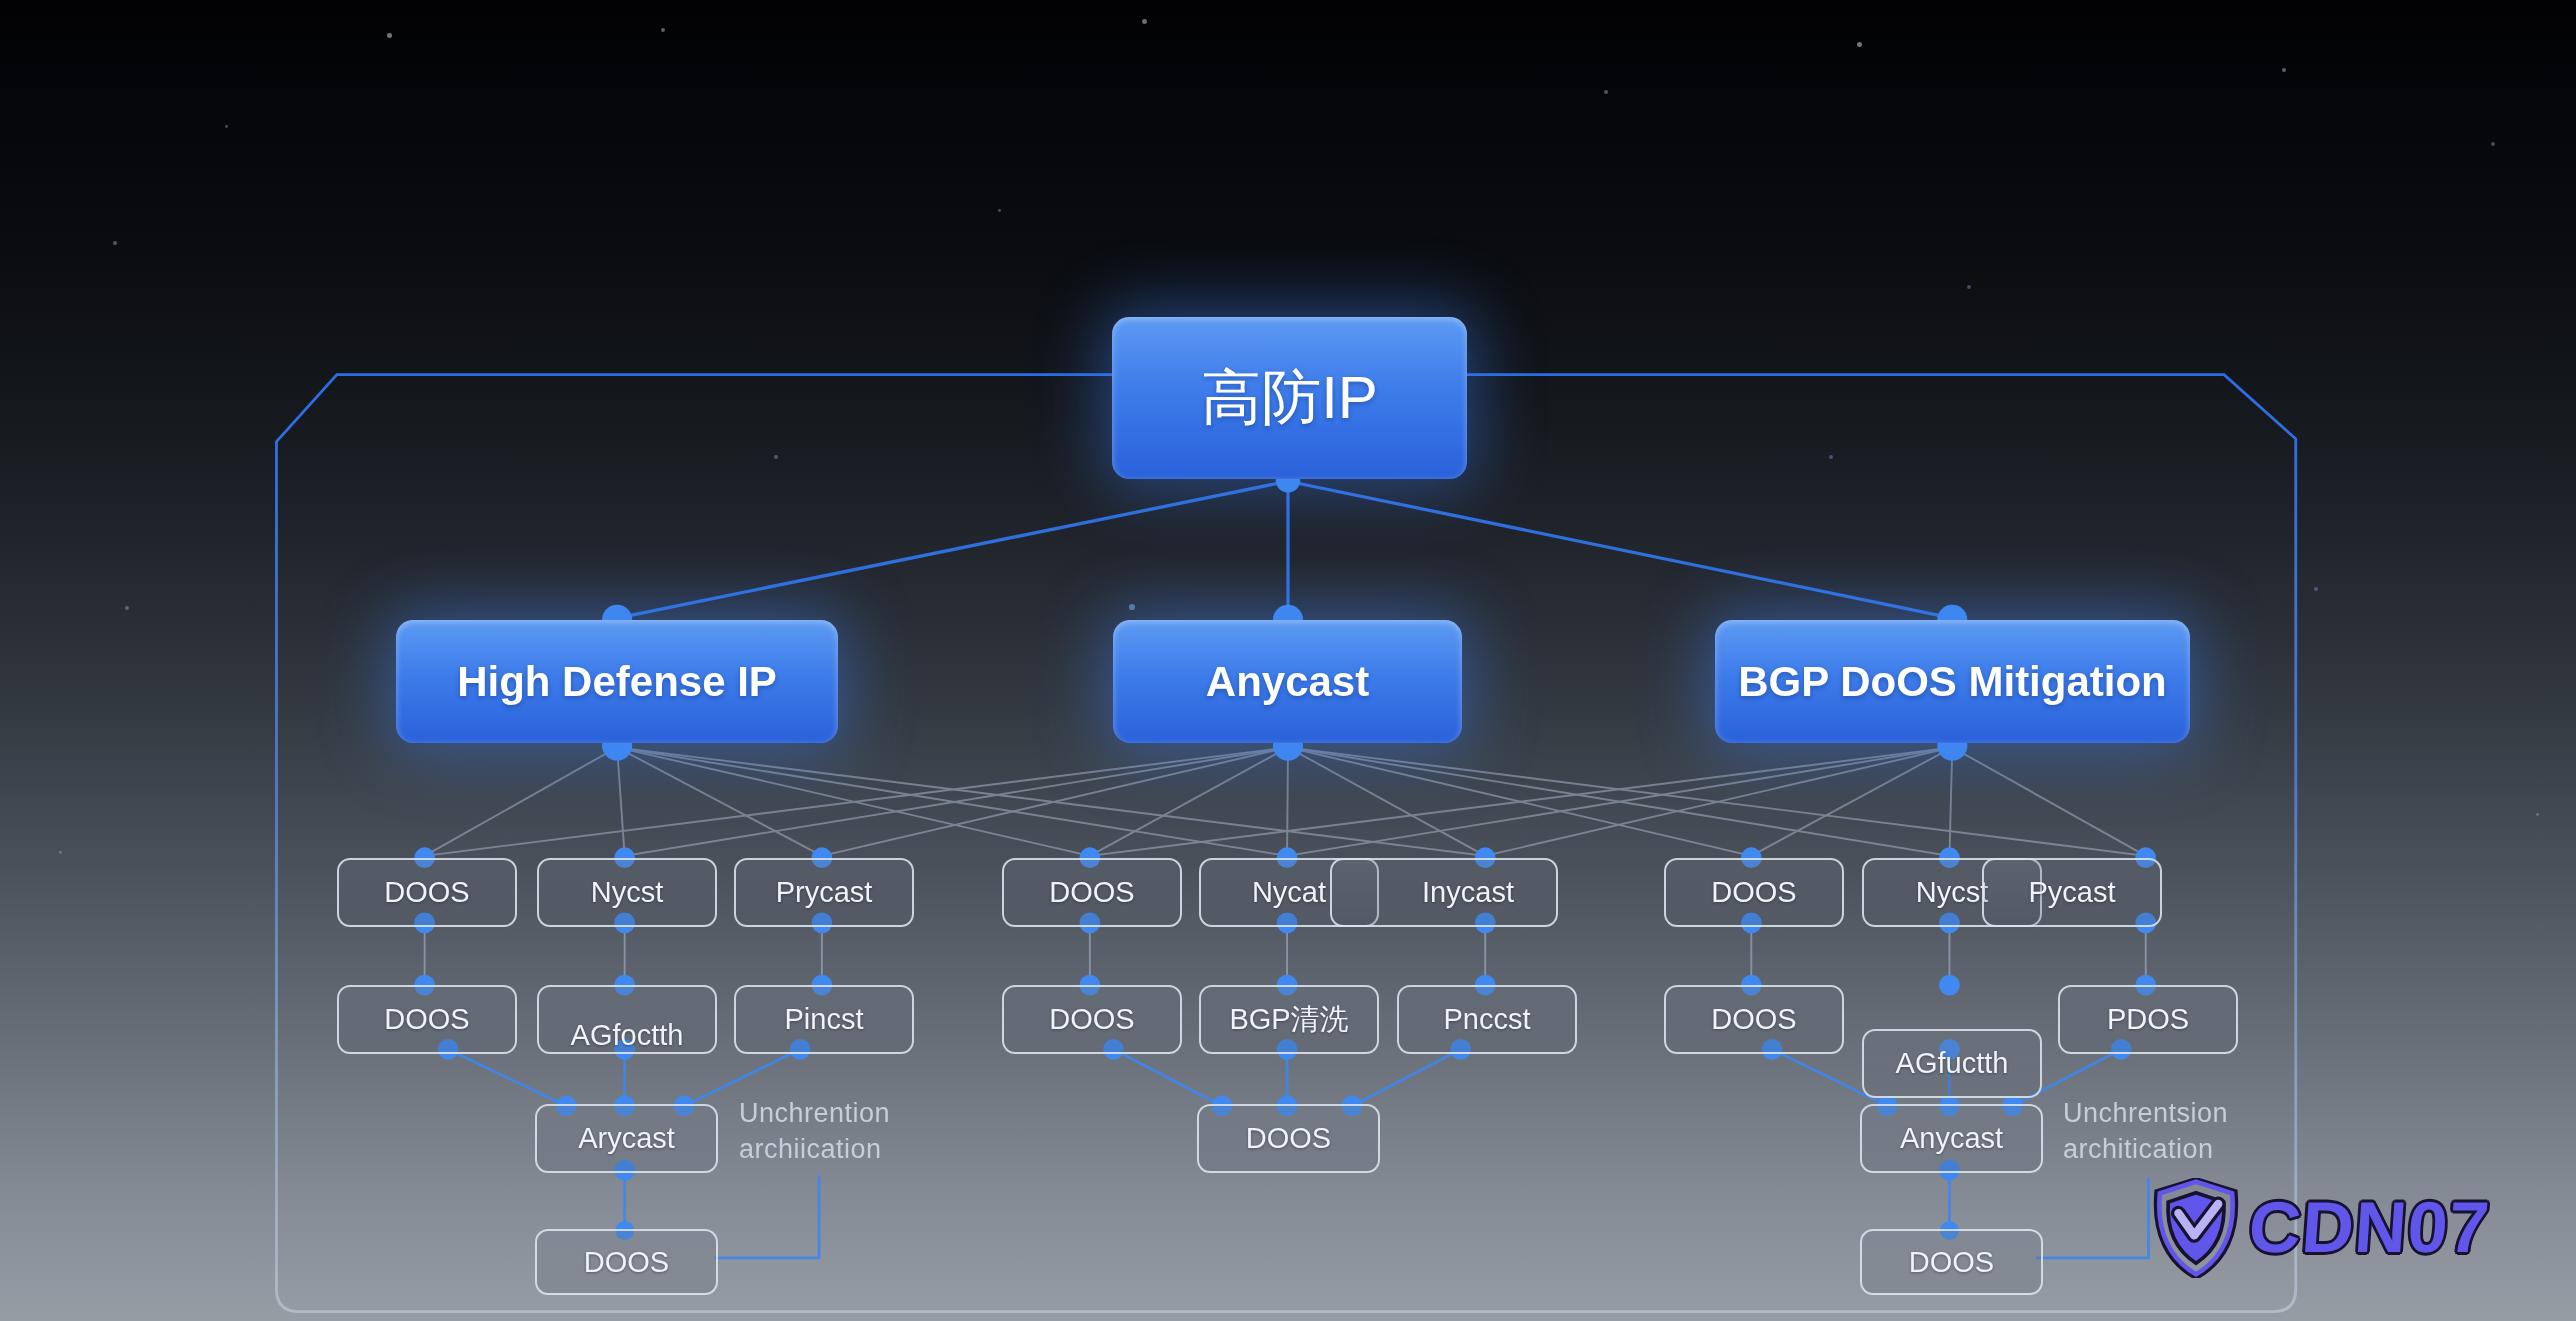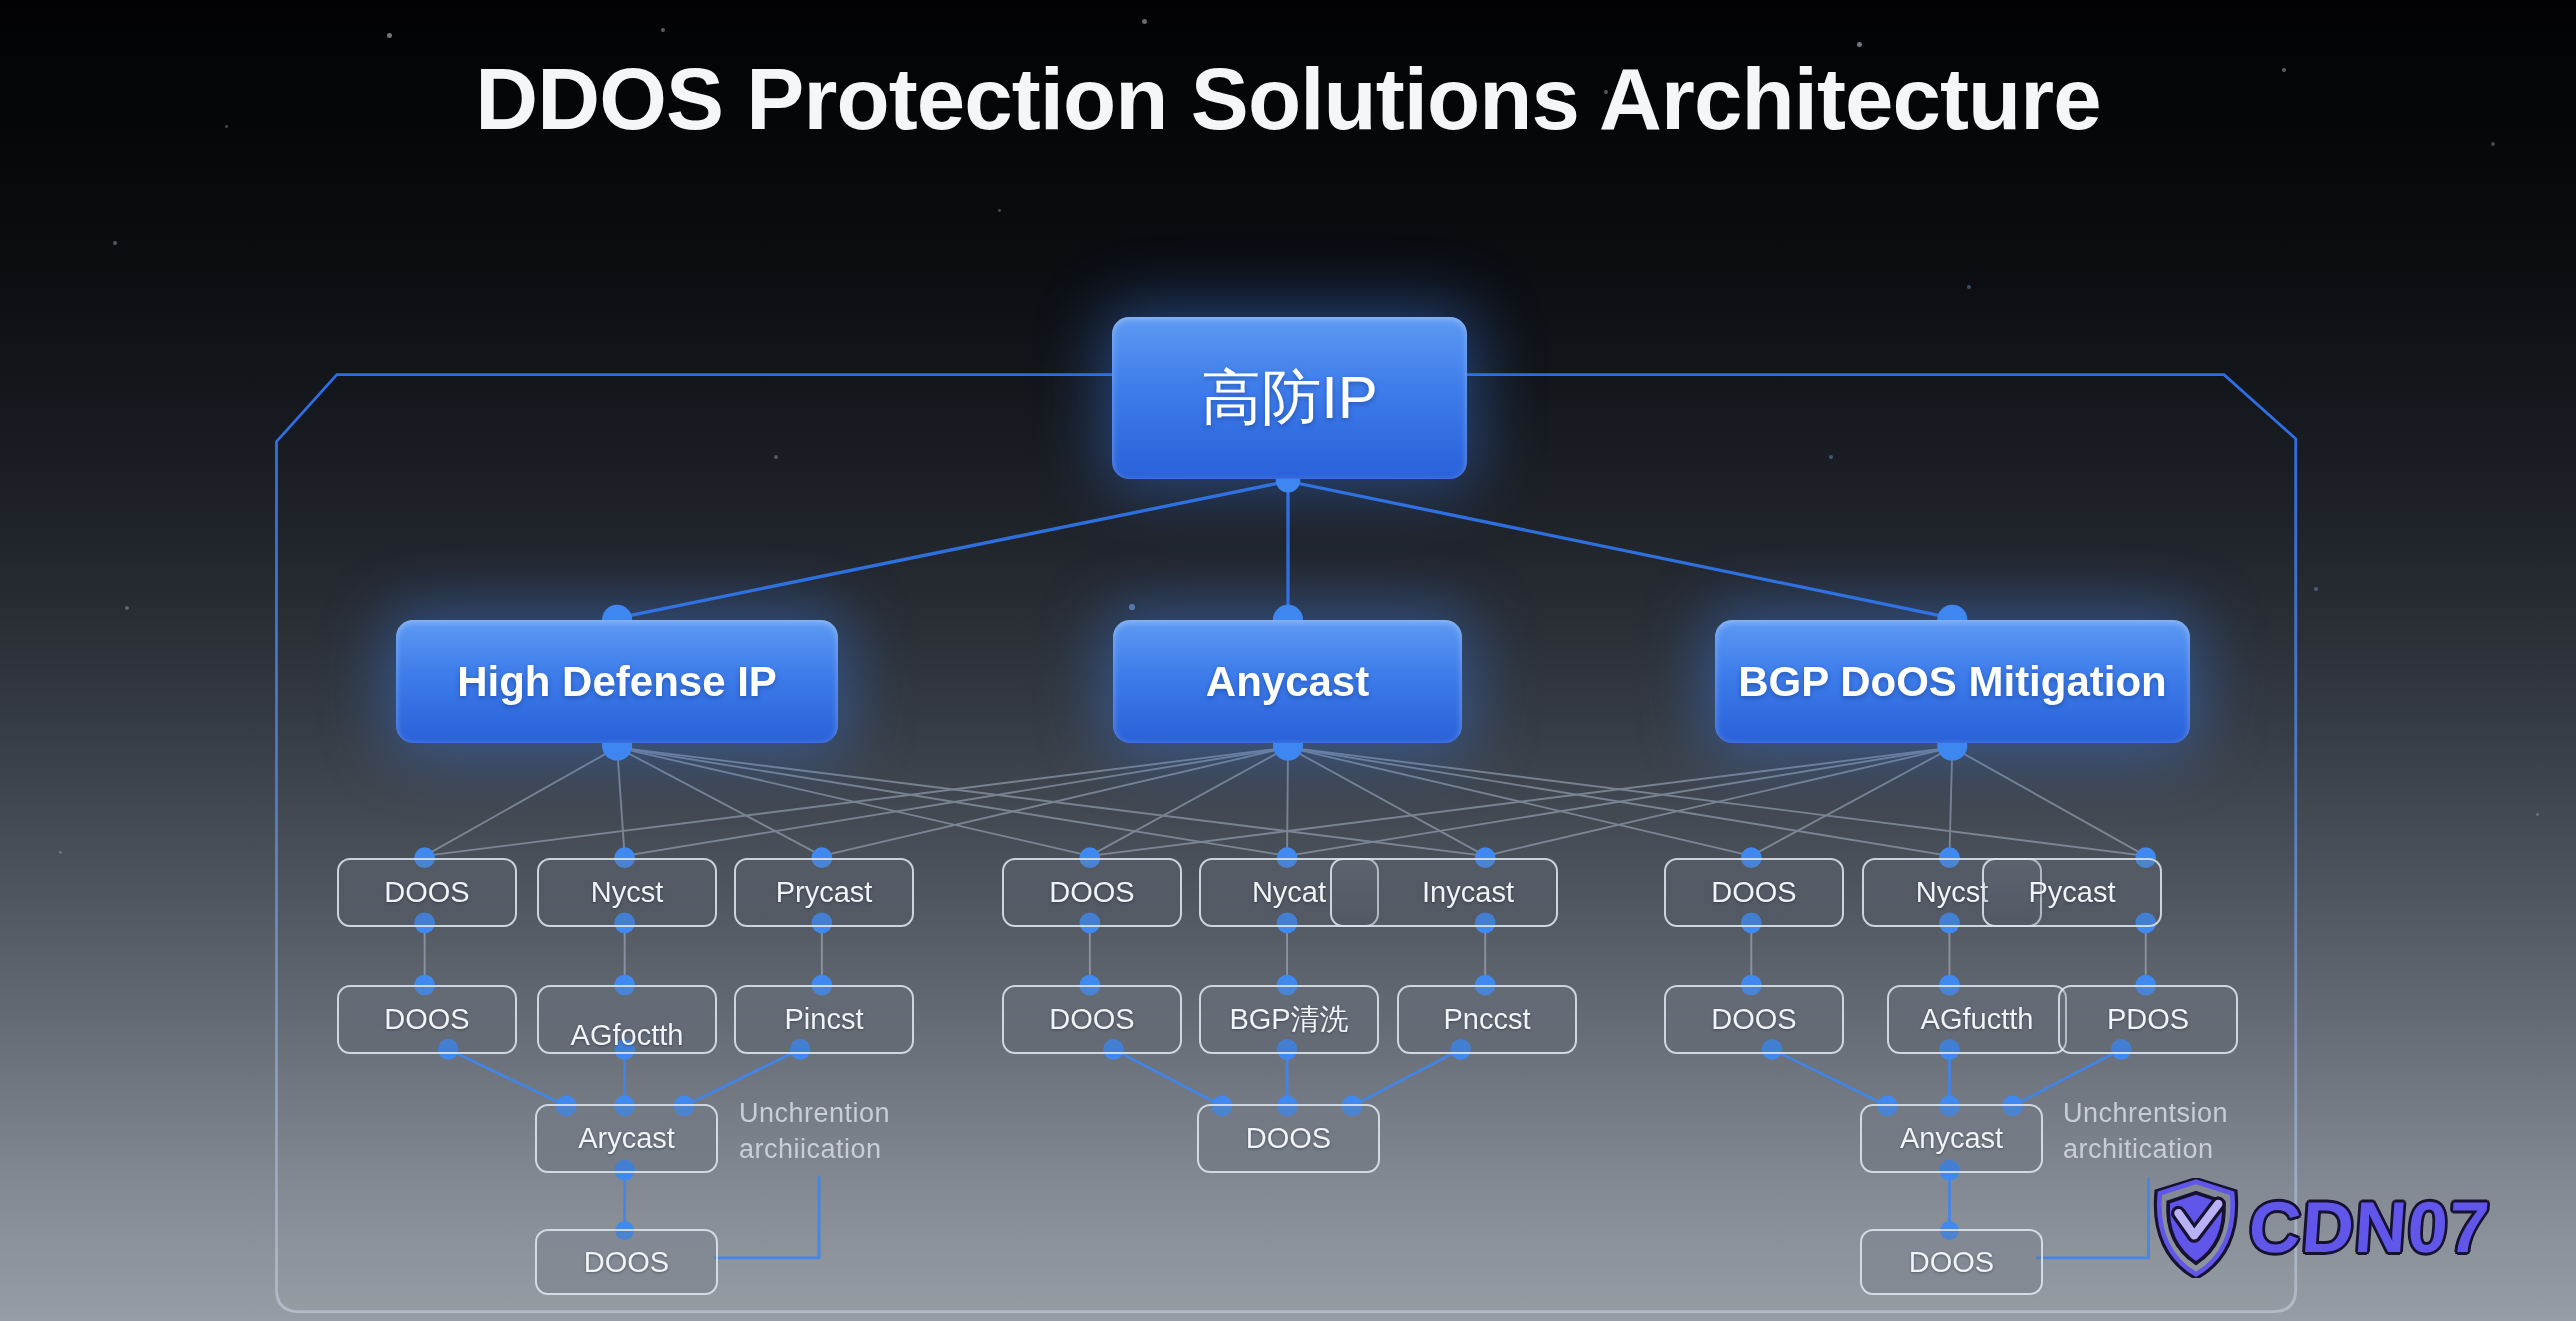--- a/index.html
+++ b/index.html
@@ -65,21 +65,20 @@
     <div class="star blue" style="left:1967px;top:285px;width:3.8px;height:3.8px;opacity:.4"></div>
     <div class="star" style="left:774px;top:455px;width:3.8px;height:3.8px;opacity:.3"></div>
     <div class="star blue" style="left:1829px;top:455px;width:3.8px;height:3.8px;opacity:.4"></div>
     <div class="star" style="left:125px;top:606px;width:3.8px;height:3.8px;opacity:.3"></div>
     <div class="star blue" style="left:2314px;top:587px;width:3.8px;height:3.8px;opacity:.4"></div>
     <div class="star" style="left:59px;top:851px;width:2.8px;height:2.8px;opacity:.25"></div>
     <div class="star" style="left:2536px;top:813px;width:2.8px;height:2.8px;opacity:.25"></div>
     <div class="star blue" style="left:1129px;top:604px;width:5.7px;height:5.7px;opacity:.6"></div>
   </div>
 
-  <div id="title">DDOS Protection Solutions Architecture</div>
 
   <svg class="layer" width="2576" height="1322" viewBox="0 0 2730 1401">
     <defs>
       <linearGradient id="frameGrad" x1="0" y1="0" x2="0" y2="1">
         <stop offset="0" stop-color="#2b6ce6"></stop>
         <stop offset="0.45" stop-color="#5583d6" stop-opacity="0.85"></stop>
         <stop offset="1" stop-color="#c9d4e2" stop-opacity="0.55"></stop>
       </linearGradient>
     </defs>
 
@@ -263,21 +262,21 @@
   <div class="node-outline" style="left:1862px;top:858px;width:176px;height:65px;">
       <span>Nycst</span>
     </div>
   <div class="node-outline" style="left:1982px;top:858px;width:176px;height:65px;">
       <span>Pycast</span>
     </div>
 
   <div class="node-outline" style="left:1664px;top:985px;width:176px;height:65px;">
       <span>DOOS</span>
     </div>
-  <div class="node-outline" style="left:1862px;top:985px;width:176px;height:65px;margin-left:25px;">
+  <div class="node-outline" style="left:1862px;top:1029px;width:176px;height:65px;">
       <span>AGfuctth</span>
     </div>
   <div class="node-outline" style="left:2058px;top:985px;width:176px;height:65px;">
       <span>PDOS</span>
     </div>
 
   <div class="node-outline" style="left:535px;top:1104px;width:179px;height:65px;">
       <span>Arycast</span>
     </div>
   <div class="node-outline" style="left:1197px;top:1104px;width:179px;height:65px;">

